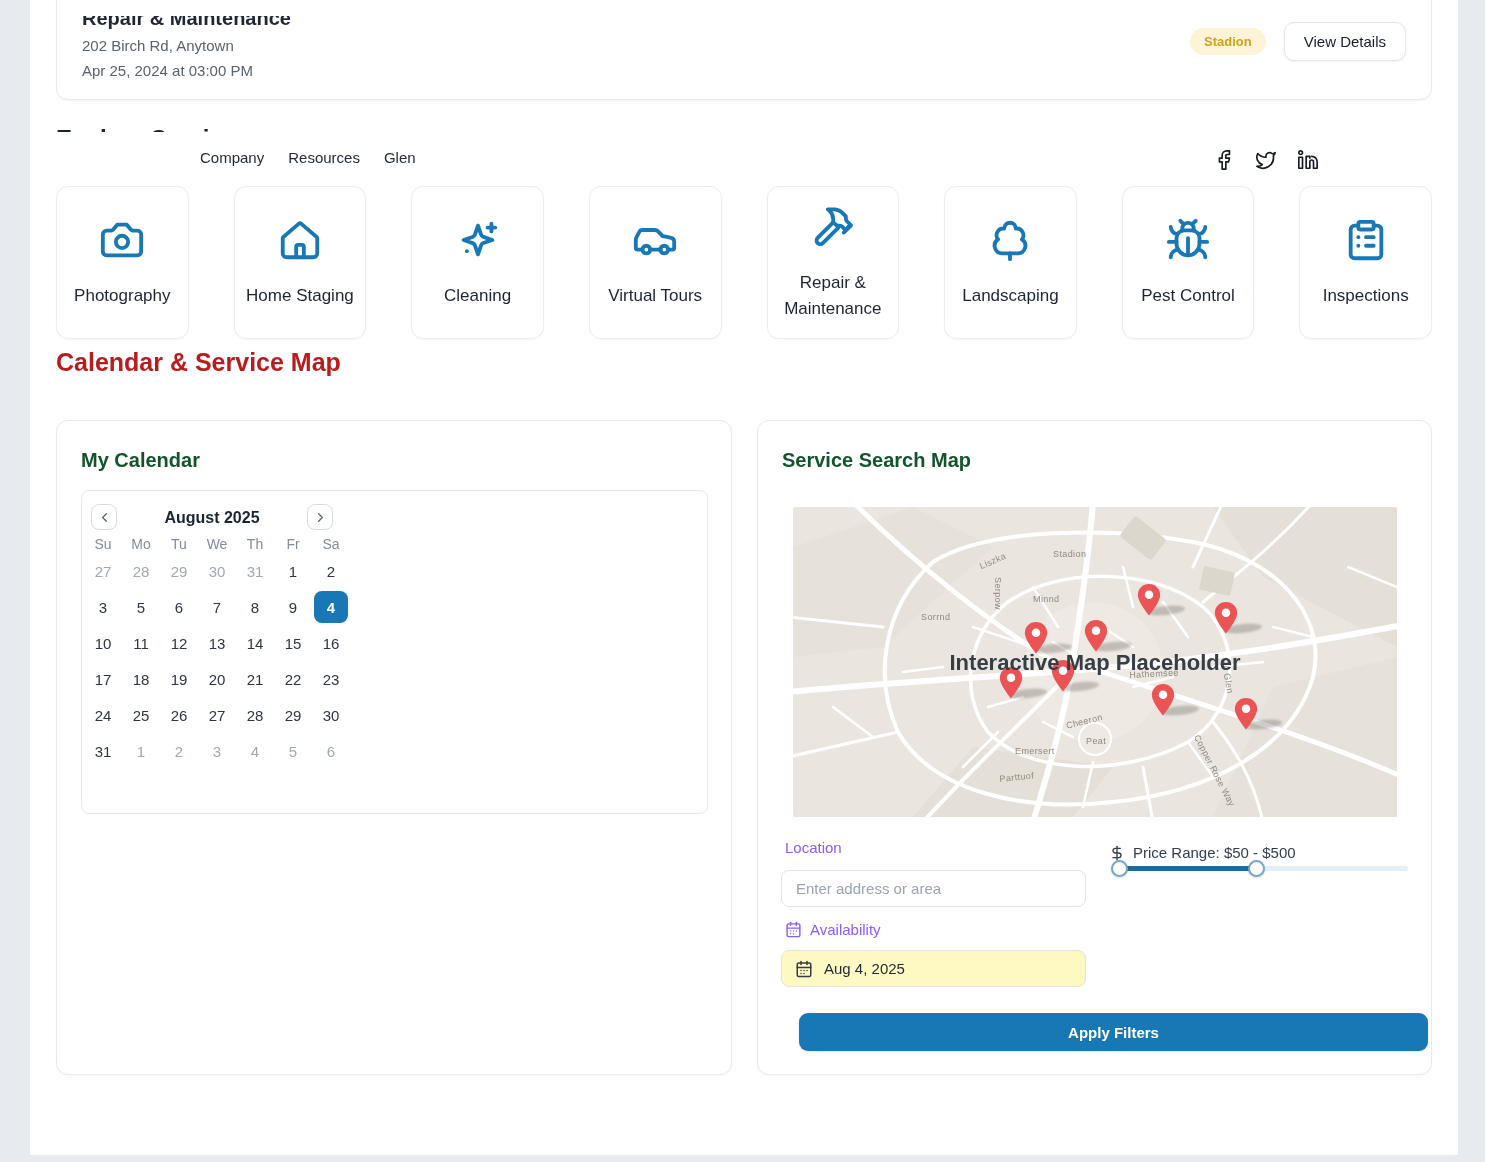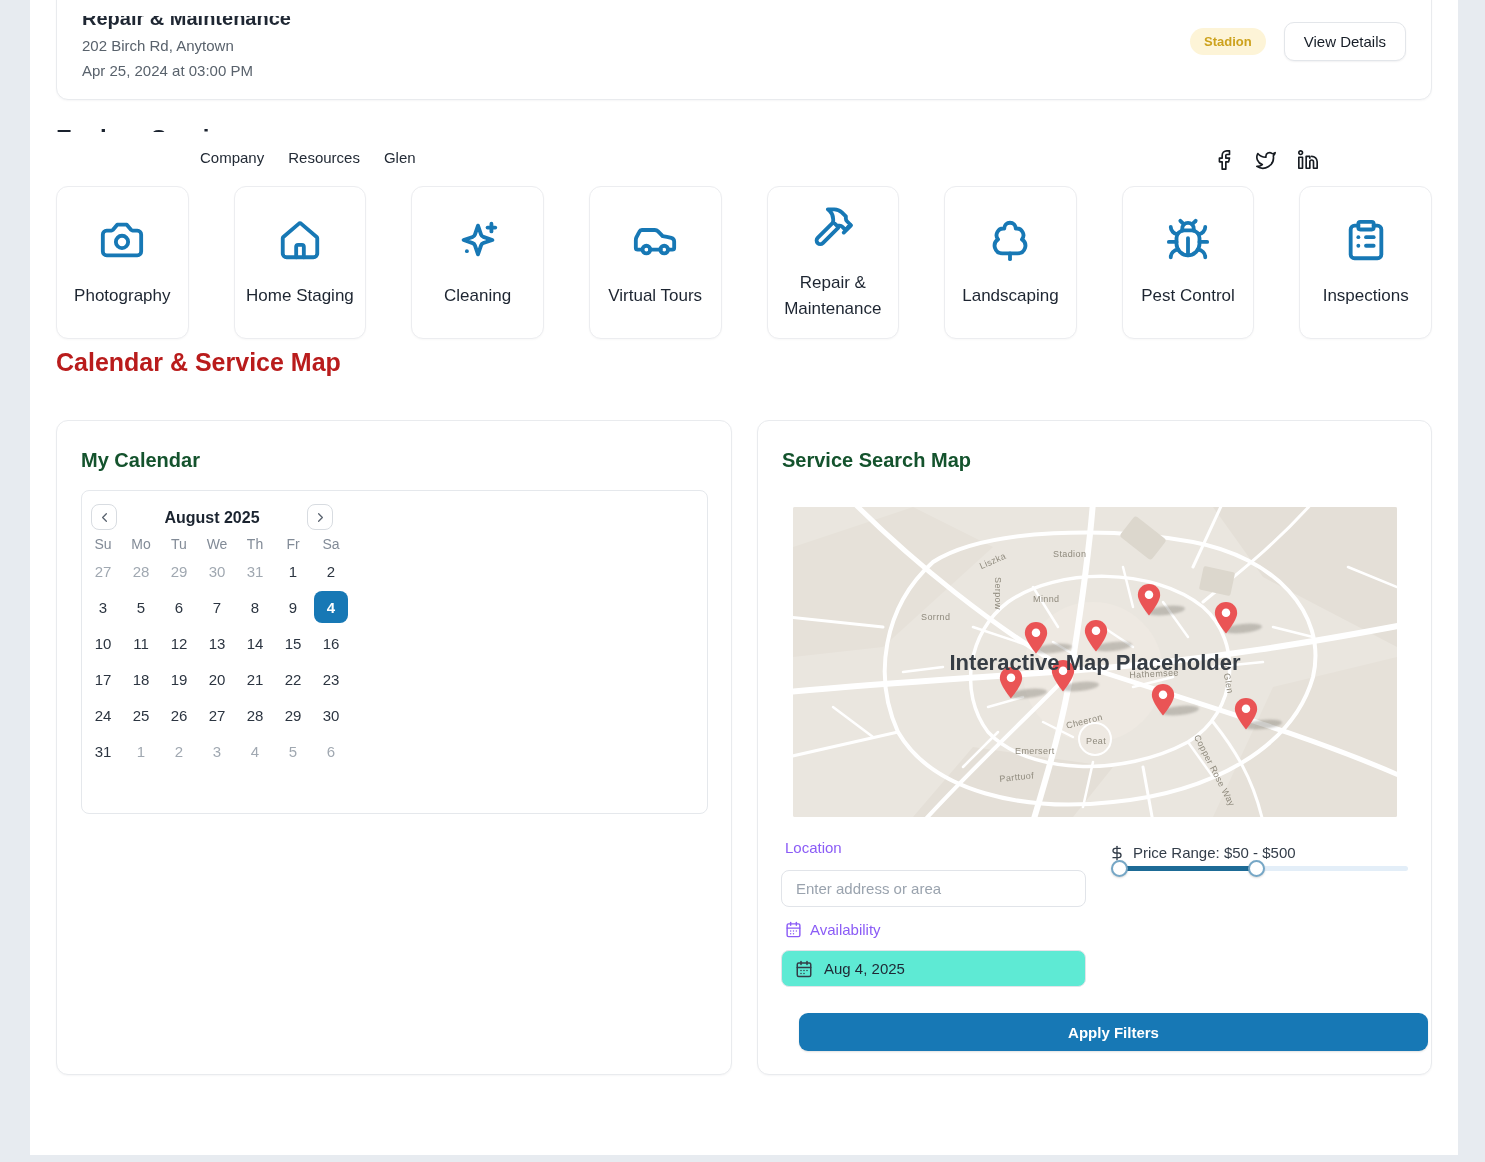--- a/index.html
+++ b/index.html
@@ -87,21 +87,21 @@
   .f-avail-row{ left:27px; top:500px; }
   .f-input{ position:absolute; left:23px; top:449px; width:305px; height:37px;
     border:1px solid #e1e4e9; border-radius:8px; padding:0 14px; font-size:15px; color:#222a34;
     font-family:inherit; outline:none; }
   .f-input::placeholder{ color:#9aa3ae; }
   .f-slider{ position:absolute; left:353px; top:445px; width:297px; height:5px;
     background:#e3eef8; border-radius:3px; cursor:pointer; }
   .f-slider .active{ position:absolute; top:0; height:5px; background:#1d6b96; border-radius:3px; }
   .f-thumb{ position:absolute; top:-6px; width:17px; height:17px; background:#fff;
     border:2px solid #76a7c6; border-radius:50%; box-shadow:0 1px 2px rgba(0,0,0,.15); cursor:grab; }
-  .f-date-btn{ position:absolute; left:23px; top:529px; width:305px; height:37px; background:#5eead4;
+  .f-date-btn{ position:absolute; left:23px; top:529px; width:305px; height:37px; background:#fef9c3;
     border:1px solid #e1e4e9; border-radius:8px; display:flex; align-items:center; gap:11px;
     padding:0 13px; font-size:15px; color:#1f2835; font-family:inherit; cursor:pointer; }
   .f-date-btn .ic{ color:#333c47; display:flex; }
   .f-apply{ position:absolute; left:23px; top:592px; width:629px; height:38px;
     background:var(--accent); border:none; border-radius:9px; color:#fff; font-size:15px;
     font-weight:700; font-family:inherit; cursor:pointer; box-shadow:0 1px 2px rgba(0,0,0,.12);margin-left:18px; }
   .ic-flex{ display:flex; align-items:center; justify-content:center; }
 </style>
 </head>
 <body>

